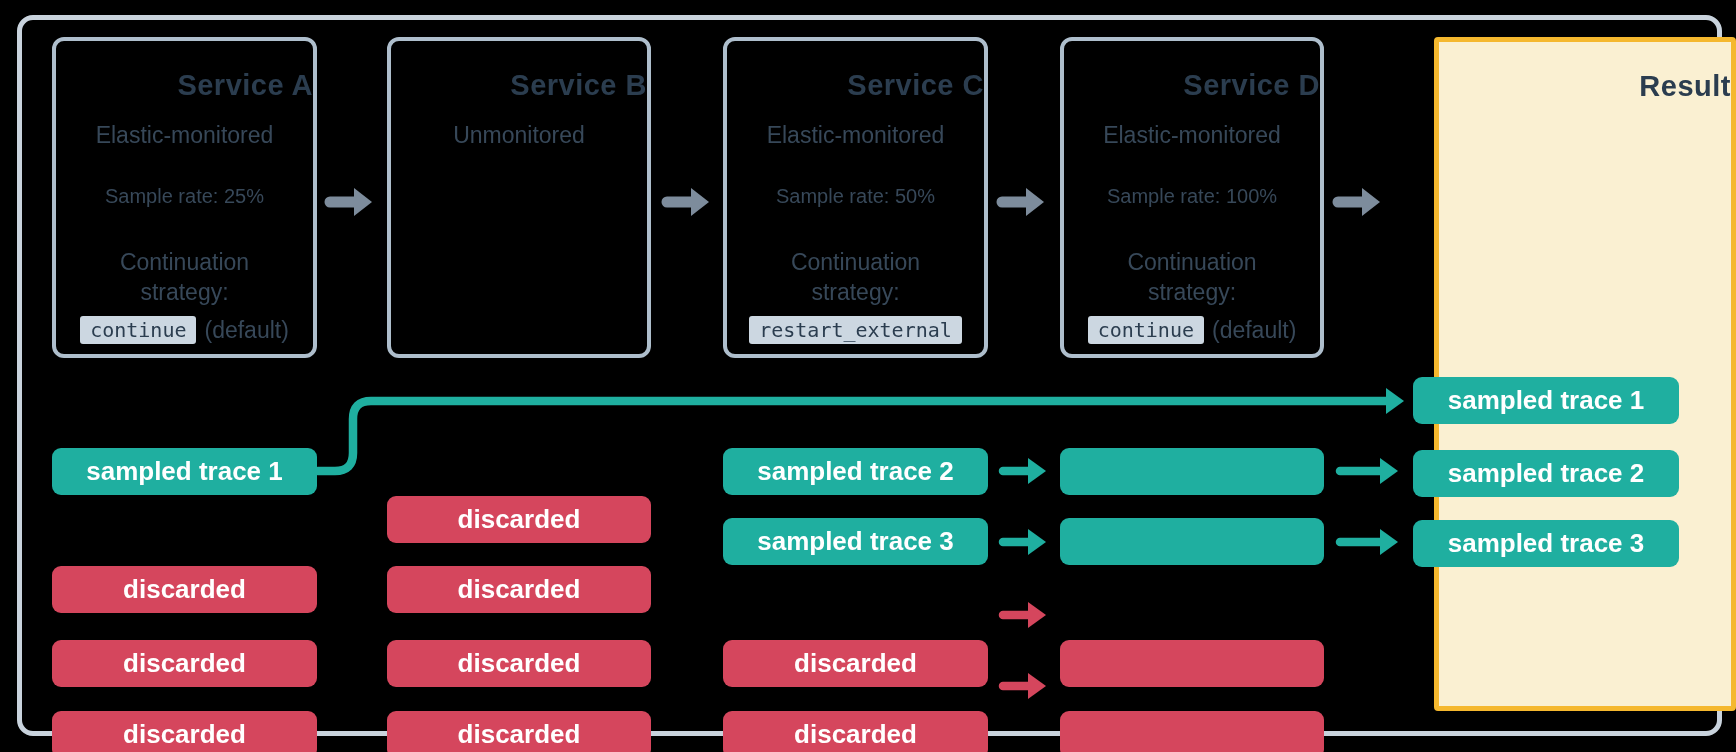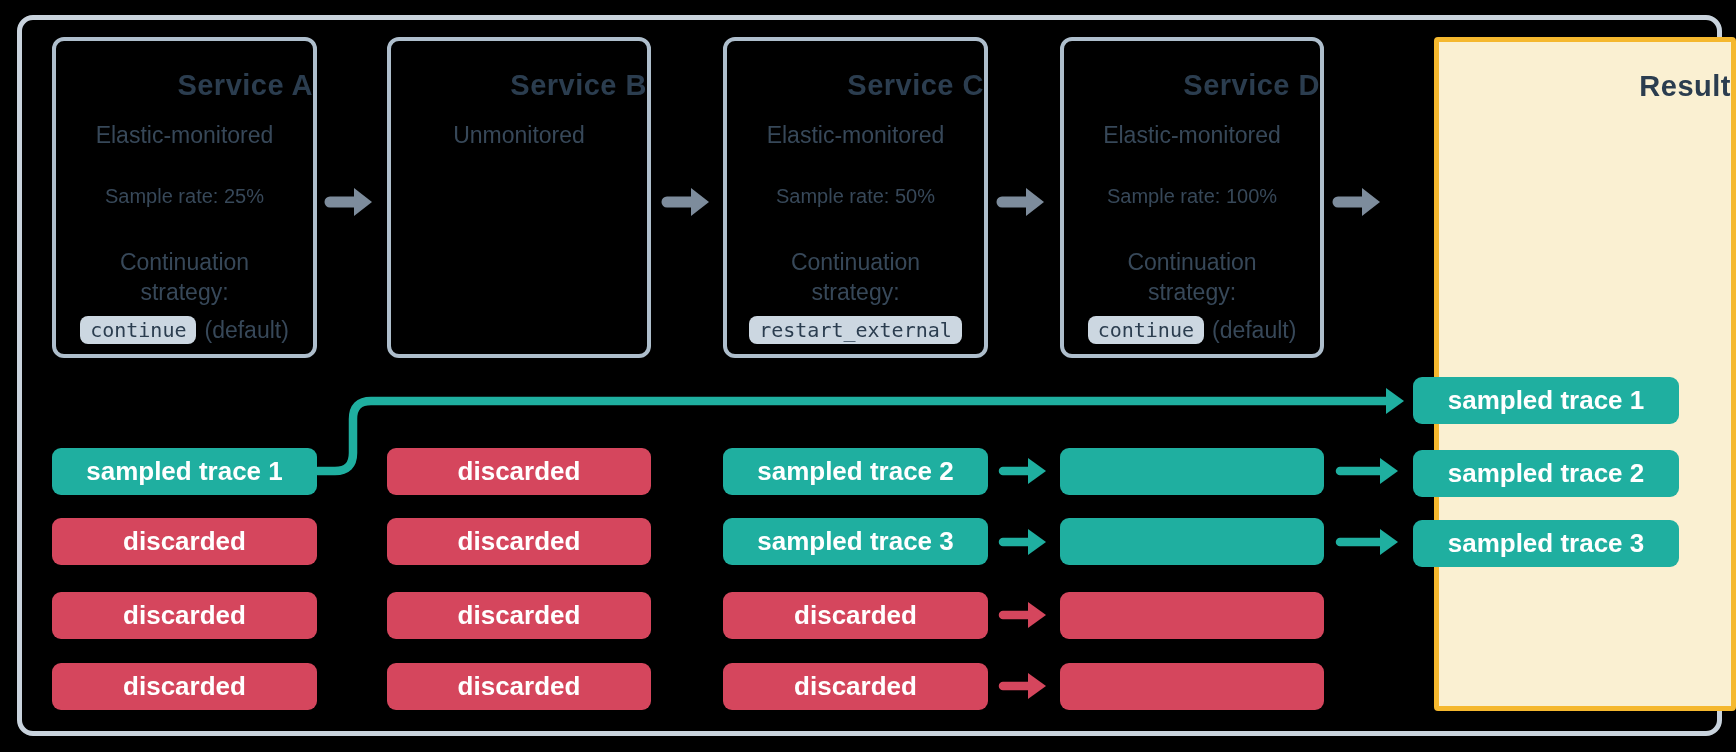--- a/index.html
+++ b/index.html
@@ -35,36 +35,36 @@
   }
   .svc-strategy{
     position:absolute;left:50%;transform:translateX(-50%);top:206px;width:180px;
     text-align:center;font-size:23px;font-weight:500;color:var(--body_text);line-height:30px;
   }
   .badge-row{
     position:absolute;left:0;right:0;top:274px;height:30px;
     display:flex;align-items:center;justify-content:center;gap:8px;
   }
   .badge{
-    background:var(--badge_bg);color:var(--title_text);border-radius:8px;
+    background:var(--badge_bg);color:var(--title_text);border-radius:3px;
     font-family:"DejaVu Sans Mono","Liberation Mono",monospace;
     font-size:20px;line-height:28px;padding:0 10px;white-space:nowrap;
   }
   .badge-suffix{font-size:23px;font-weight:500;color:var(--body_text);white-space:nowrap;}
   .result-box{
     position:absolute;left:1398px;top:37px;width:292px;height:664px;
     background:var(--result_bg);border:5px solid var(--result_border);border-radius:4px;margin-left:36px;
   }
   .pill{
     position:absolute;height:47px;border-radius:9px;
     display:flex;align-items:center;justify-content:center;
     font-size:26px;font-weight:bold;color:var(--pill_text);white-space:nowrap;
   }
   .pill.teal{background:var(--teal);}
-  .pill.red{background:var(--red);}
+  .pill.red{background:var(--red);margin-top:48px;}
   svg.arrows{position:absolute;left:0;top:0;pointer-events:none;}
   .s-gray{stroke:var(--gray_arrow);stroke-width:11;stroke-linecap:round;fill:none;}
   .f-gray{fill:var(--gray_arrow);}
   .s-teal{stroke:var(--teal);stroke-width:8.5;stroke-linecap:round;stroke-linejoin:round;fill:none;}
   .f-teal{fill:var(--teal);}
   .s-red{stroke:var(--red);stroke-width:8.5;stroke-linecap:round;fill:none;}
   .f-red{fill:var(--red);}
 </style>
 </head>
 <body>

